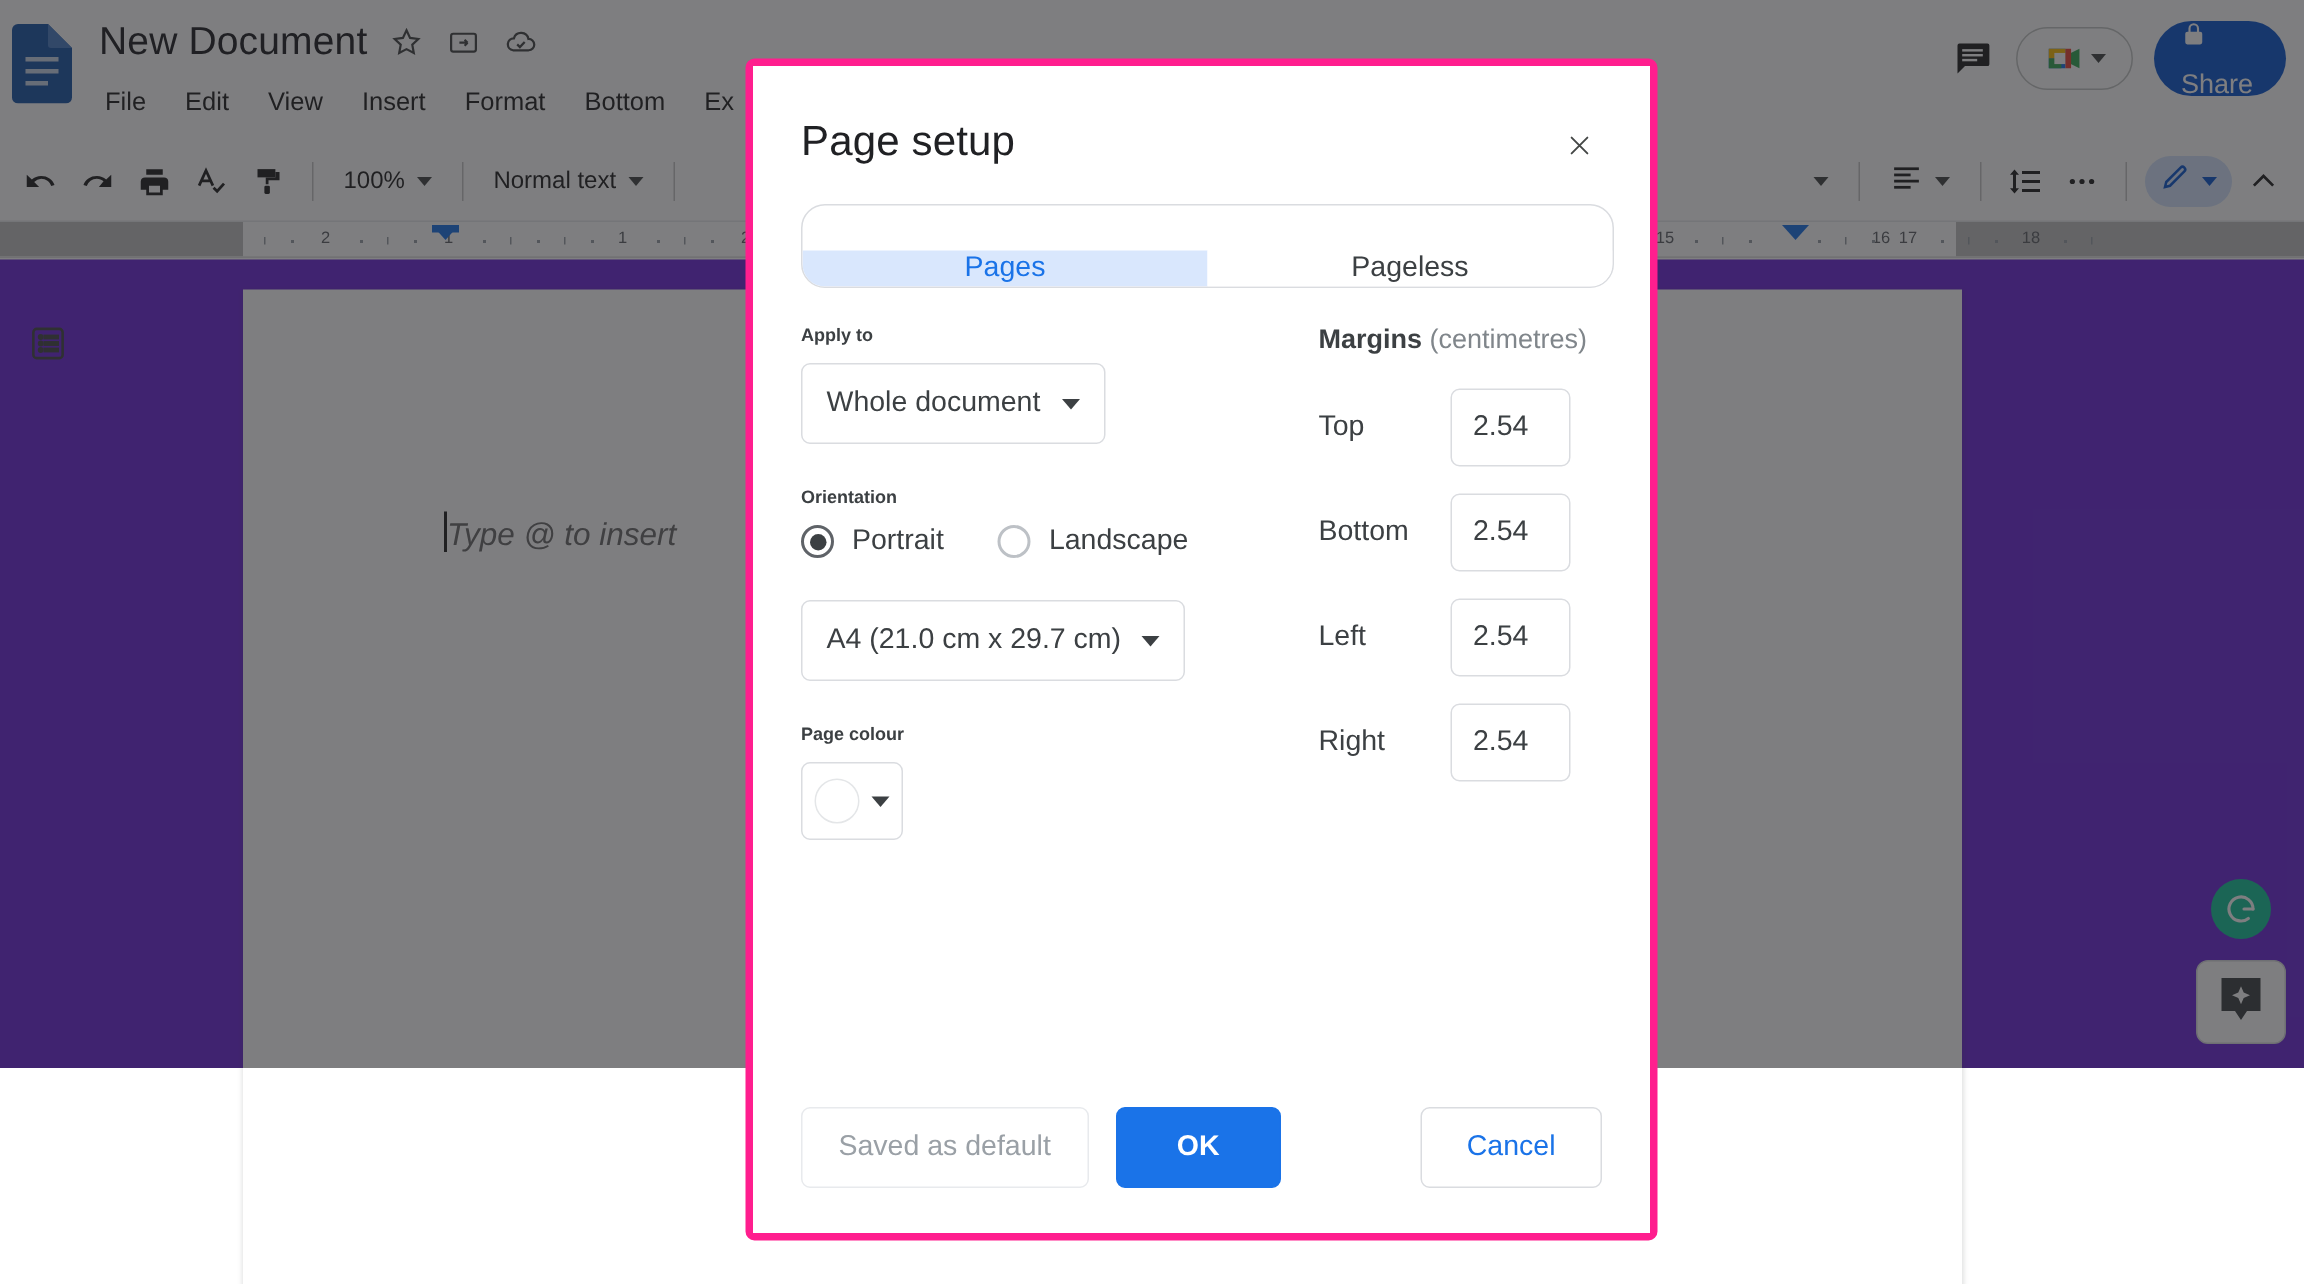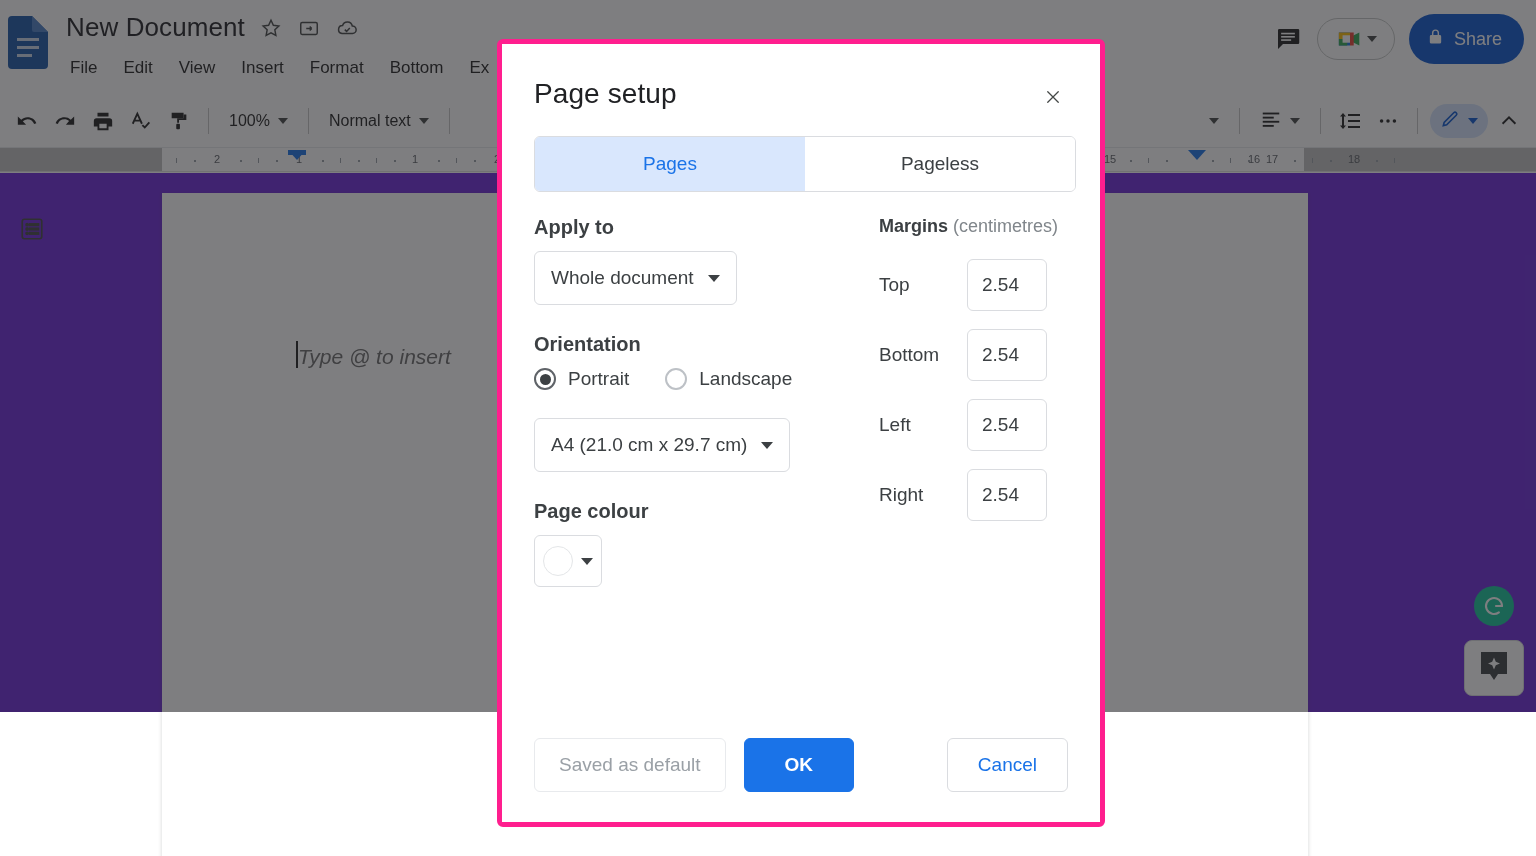--- a/index.html
+++ b/index.html
@@ -86,26 +86,27 @@
     justify-content: center;
     gap: 2px;
   }
   .share-btn {
     height: 50px;
     padding: 0 22px 0 18px;
     background: #0b57d0;
     color: #ffffff;
     border-radius: 25px;
     display: flex;
-    align-items: center;
+    align-items: flex-start;
     gap: 10px;
     font-size: 18px;
     border: none;
     cursor: pointer;
     font-family: inherit;
+    flex-direction: column;
   }
 
   
   .toolbar {
     position: absolute;
     top: 94px; left: 0; right: 0;
     height: 54px;
     background: #ffffff;
     display: flex;
     align-items: center;
@@ -330,22 +331,23 @@
     margin-top: 4px;
     background: none; border: none;
   }
 
   .seg {
     margin-top: 24px;
     display: flex;
     width: 542px;
     height: 56px;
     border: 1px solid #dadce0;
-    border-radius: 6px;
+    border-radius: 16px;
     overflow: hidden;
+    align-items: flex-end;
   }
   .seg-item {
     flex: 1 1 50%;
     display: flex;
     align-items: center;
     justify-content: center;
     font-size: 19px;
     color: #3c4043;
     cursor: pointer;
     background: #ffffff;
@@ -358,21 +360,21 @@
   }
 
   .cols {
     display: flex;
     margin-top: 24px;
   }
   .col-left { width: 345px; }
   .col-right { flex: 1; padding-top: 0; }
 
   .field-label {
-    font-size: 20px;
+    font-size: 12px;
     font-weight: bold;
     color: #3c4043;
     margin: 0 0 12px 0;
   }
   .group { margin-bottom: 28px; }
 
   .select-box {
     display: inline-flex;
     align-items: center;
     gap: 14px;

